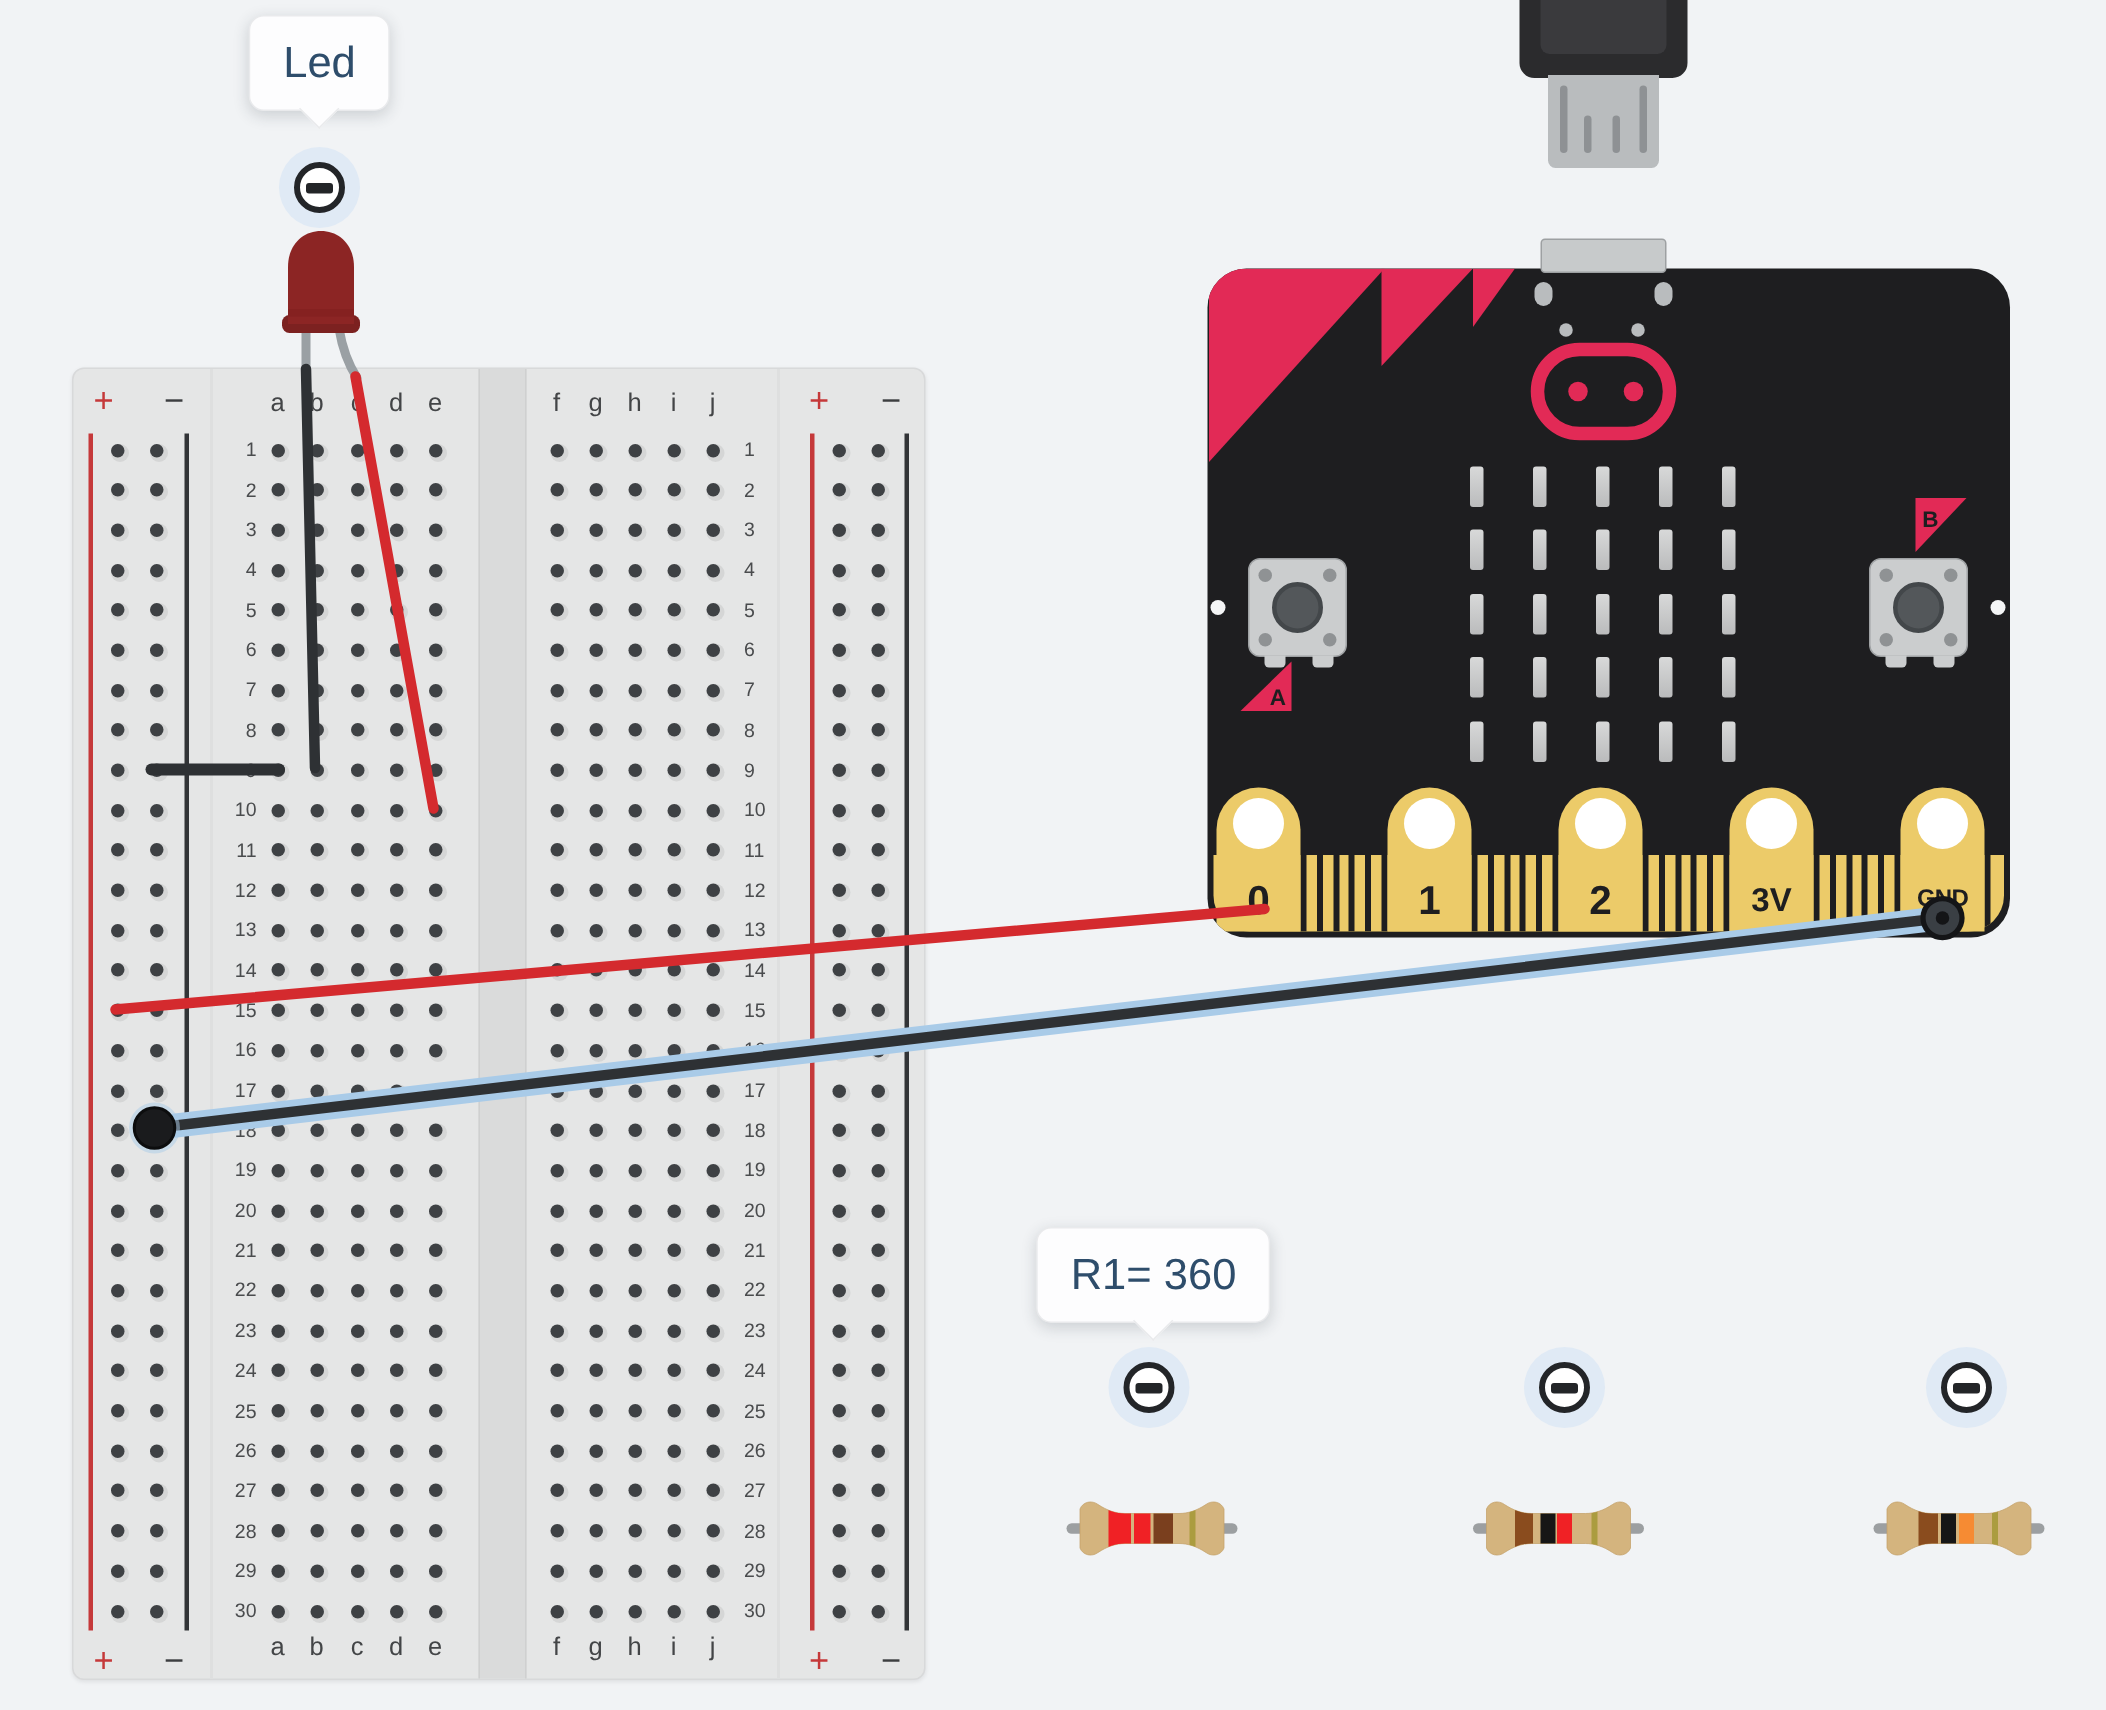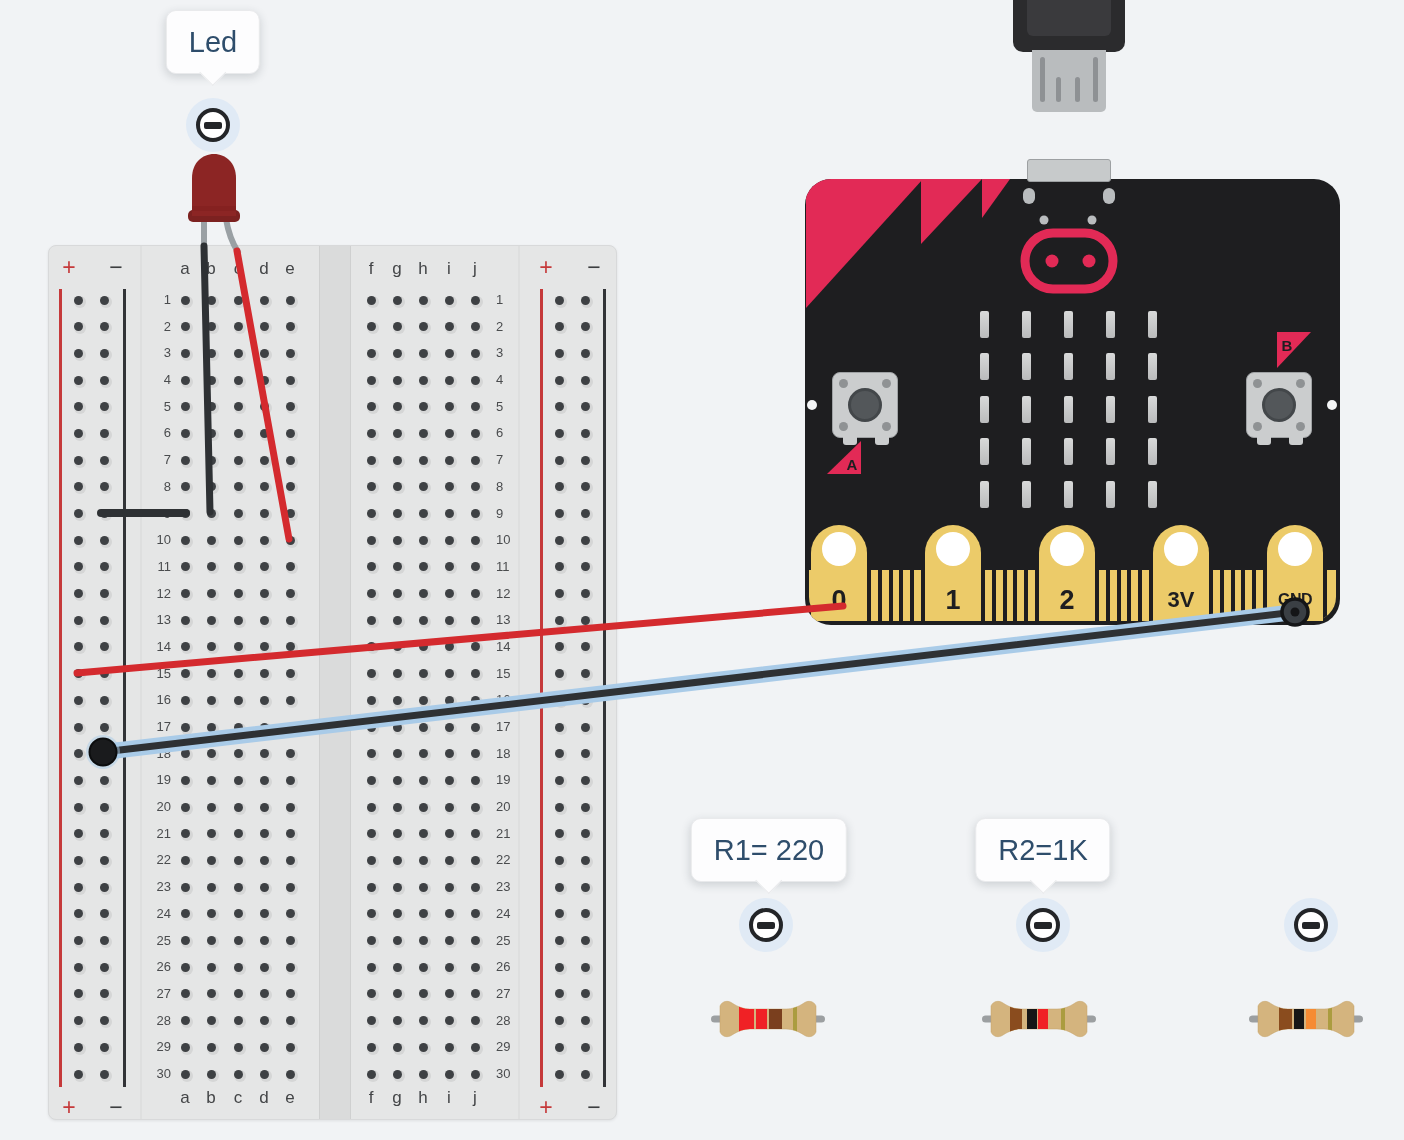--- a/index.html
+++ b/index.html
@@ -725,25 +725,21 @@
     <rect x="2" y="60" width="52" height="12" rx="5" fill="#7c2120"></rect>
     <path d="M6,66 L6,28 C6,13 16,4 28,4 C40,4 50,13 50,28 L50,66 Z" fill="#8c2524"></path>
     <rect x="6" y="56" width="44" height="5" fill="#821f1f" opacity="0.7"></rect>
   </svg>
 
   <div class="bubble" style="left:213px;top:10px">
     <span>Led</span>
     <span class="ptr"></span>
   </div>
   <div class="bubble" style="left:769px;top:818px">
-    <span>R1= 220</span>
-    <span class="ptr"></span>
-  </div>
-  <div class="bubble" style="left:1043px;top:818px">
-    <span>R2=1K</span>
+    <span>R1= 360</span>
     <span class="ptr"></span>
   </div>
 
   <div class="anno" style="left:186px;top:98px">
     <div class="halo"></div>
       <div class="ring">
         <div class="bar"></div>
       </div>
   </div>
   <div class="anno" style="left:739px;top:898px">

